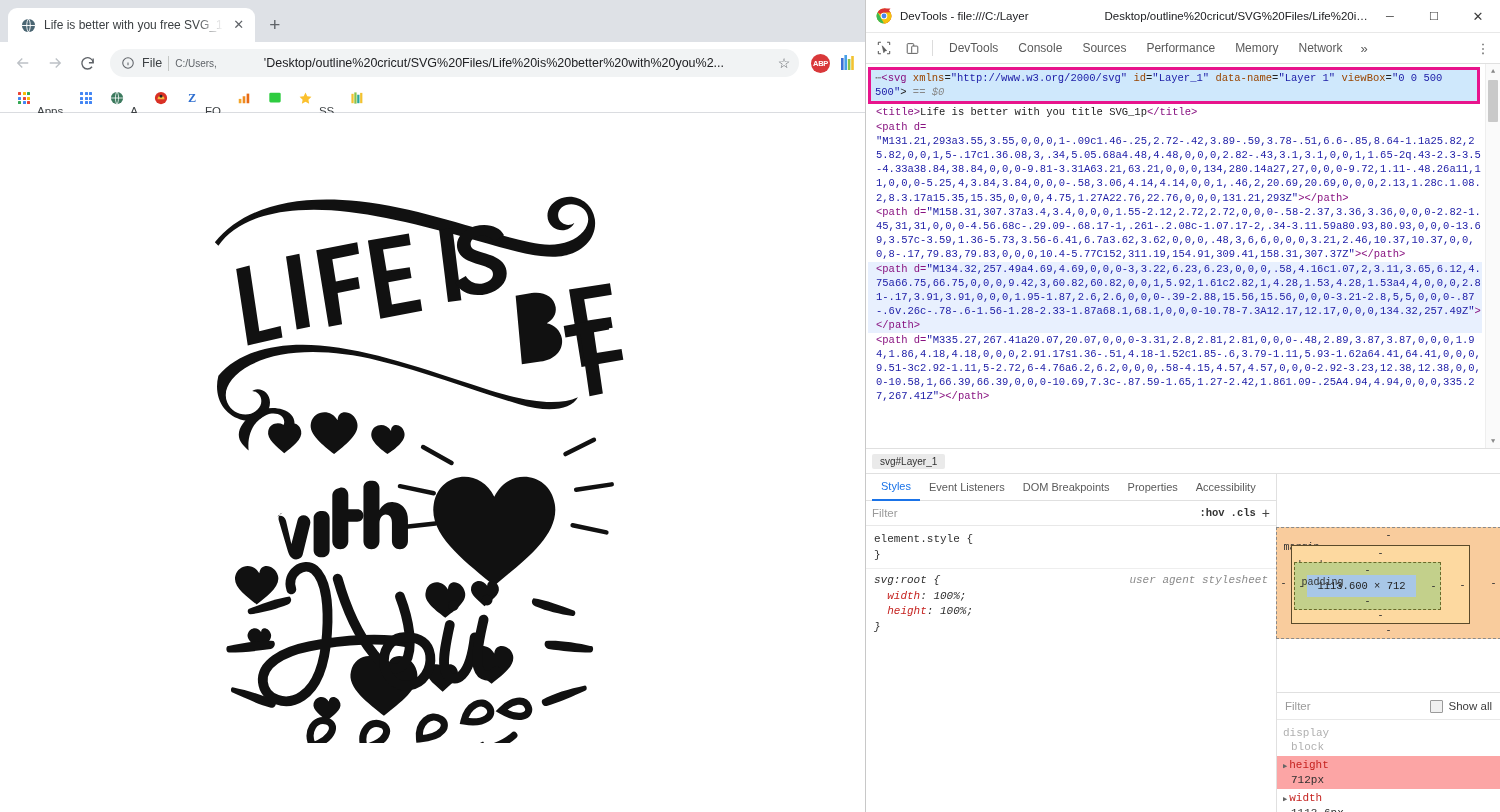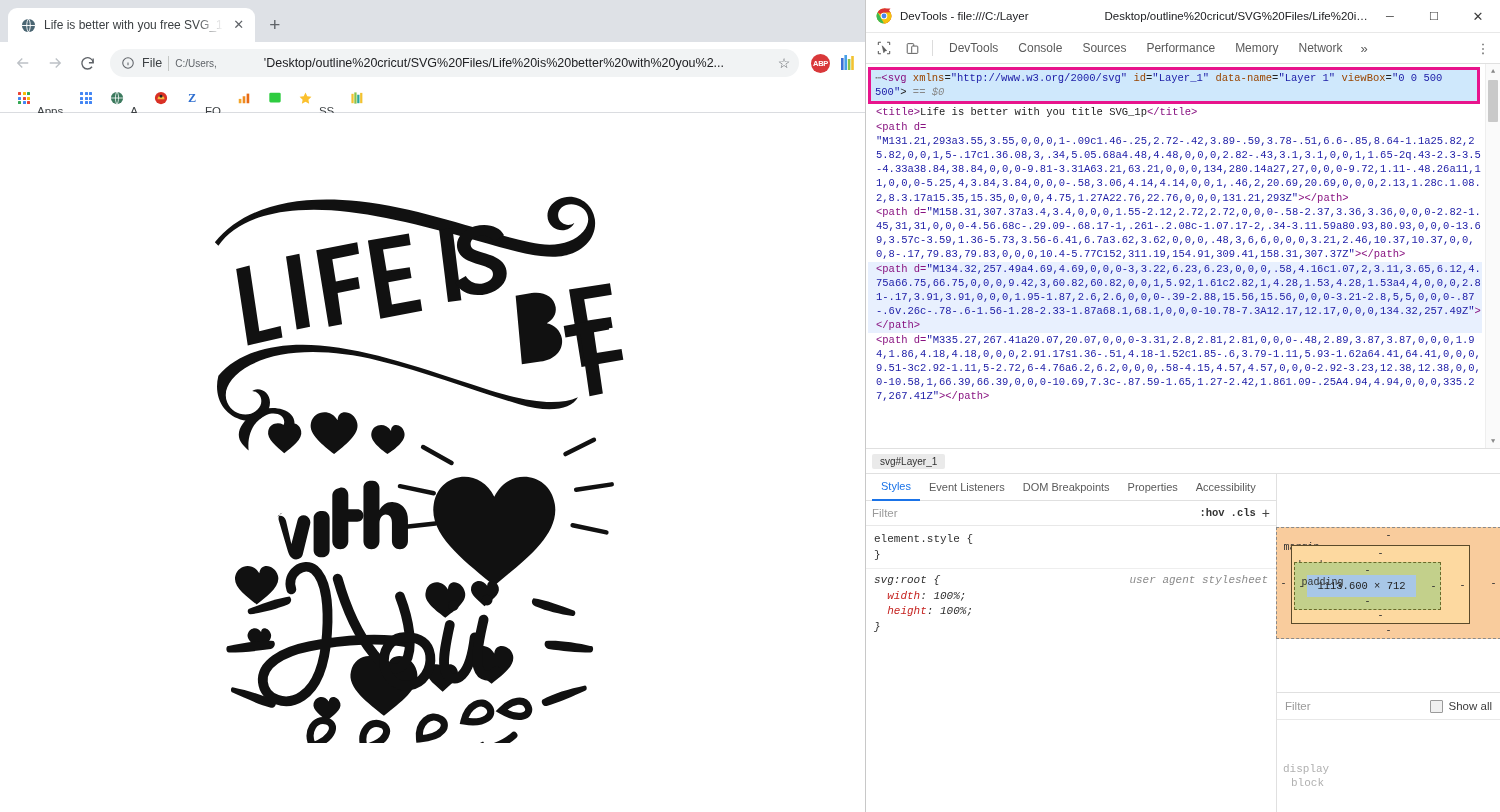--- a/index.html
+++ b/index.html
@@ -140,21 +140,21 @@
   .bm-b{position:absolute;bottom:2px;left:50%;transform:translateX(-50%);}
   .bm-l{position:absolute;left:3px;top:50%;transform:translateY(-50%);}
   .bm-r{position:absolute;right:3px;top:50%;transform:translateY(-50%);}
 
   .comp-filter{height:26px;border-top:1px solid #e0e0e0;border-bottom:1px solid #e8e8e8;display:flex;
                align-items:center;padding:0 8px;gap:6px;}
   .comp-filter .ph{flex:1;font-size:11.5px;color:#9a9a9a;}
   .chk{width:11px;height:11px;border:1px solid #9a9a9a;background:#f0f0f0;border-radius:1px;}
   .comp-showall{font-size:11.5px;color:#3c3c3c;}
   .comp-list{flex:1;overflow:hidden;font-family:"Liberation Mono", monospace;font-size:11px;line-height:14px;padding-top:4px;}
-  .comp-item{padding:2px 8px 2px 6px;margin-top:36px;}
+  .comp-item{padding:2px 8px 2px 6px;}
   .comp-item.alt{background:#fca5a5;}
   .comp-item.dim .cn,.comp-item.dim .cv{color:#b0b0b0;}
   .cn{color:#c5221f;}
   .cv{color:#303030;display:block;padding-left:8px;}
   .ctri{color:#666;font-size:7px;margin-right:2px;}
 </style>
 </head>
 <body>
 
 <div class="app">

